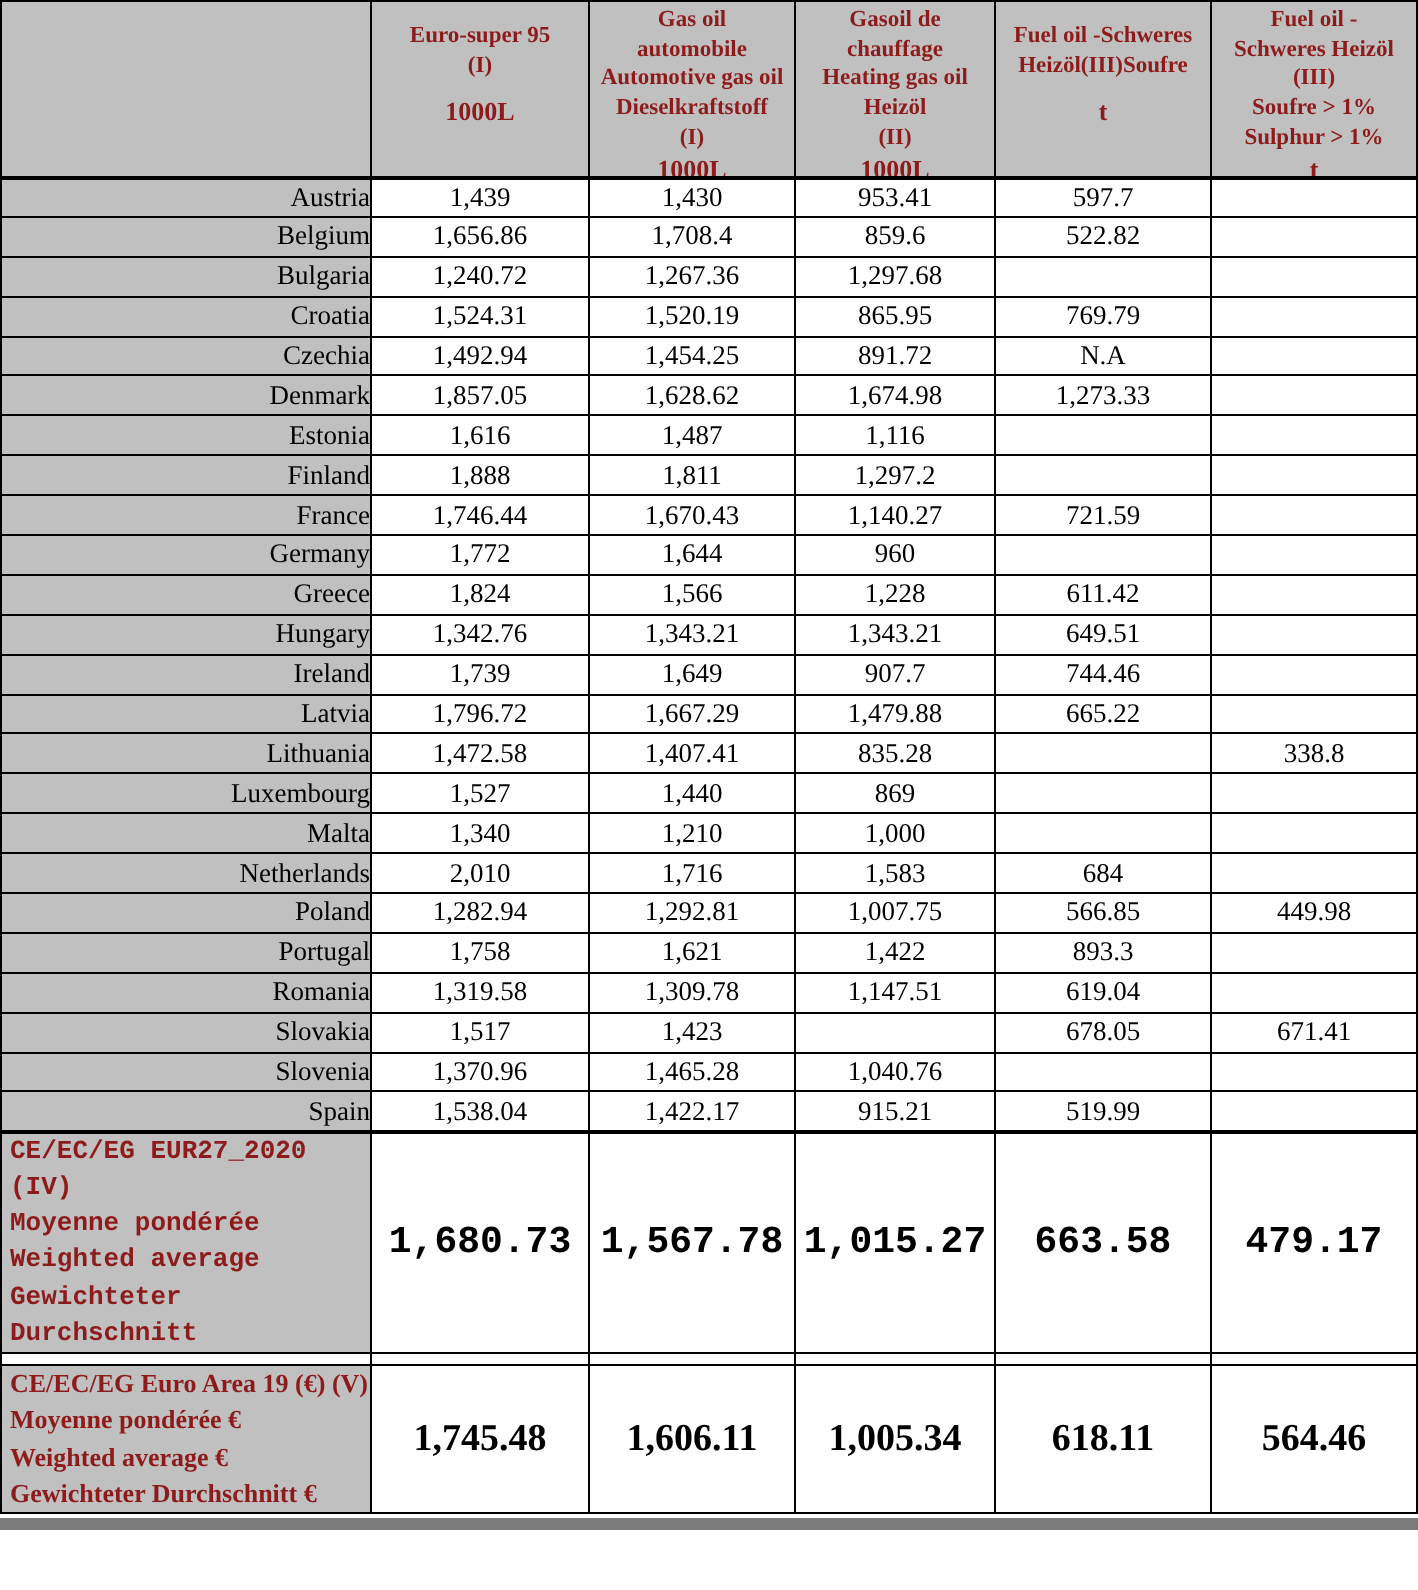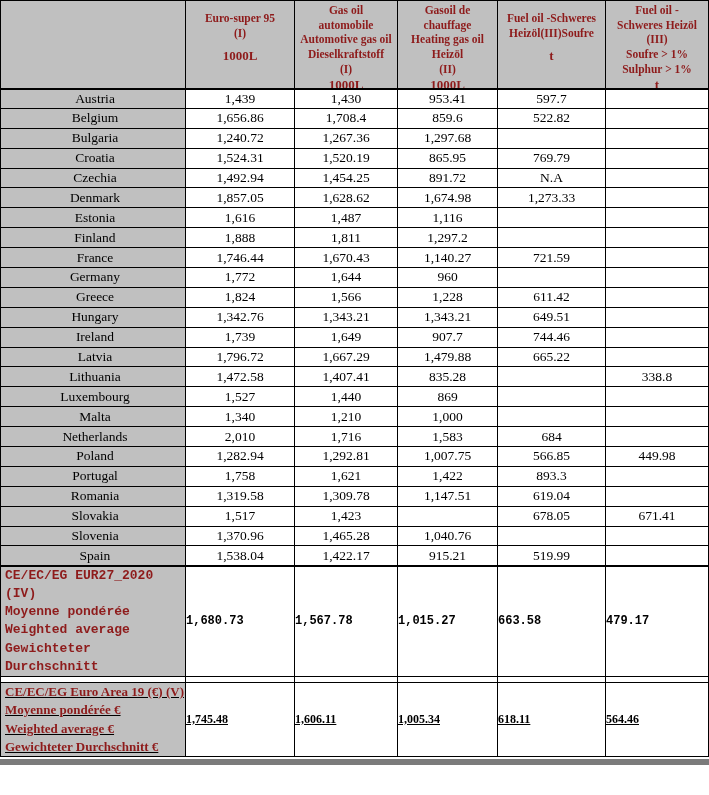--- a/index.html
+++ b/index.html
@@ -50,46 +50,47 @@
     line-height: 1.28;
     padding-top: 2px;
   }
   .hdr-unit {
     font-size: 13px;
     padding-bottom: 17px;
   }
   tr.country-row { height: 19.9px; }
   td.country-cell {
     background: #c0c0c0;
-    text-align: center;
+    text-align: right;
     padding-left: 4px;
     font-size: 13.5px;
   }
   td.value-cell {
     text-align: center;
     font-size: 13.5px;
     background: #ffffff;
   }
   tr.agg-row td { background: #ffffff; }
   tr.agg-row-first td { border-top: 2px solid #000000; }
   tr.agg-row-first { height: 79px; font-family: Liberation Mono, monospace; }
-  tr.agg-row-second { height: 74px; text-decoration: underline; }
+  tr.agg-row-second { height: 74px; }
   td.agg-label {
     background: #c0c0c0 !important;
     color: #8e1b1b;
     font-weight: bold;
     font-size: 13px;
     line-height: 1.4;
     text-align: left;
     padding-left: 4px;
     vertical-align: middle;
   }
   td.agg-value {
+    text-align: center;
     font-weight: bold;
-    font-size: 12px;
+    font-size: 19px;
     vertical-align: middle;
   }
   tr.spacer-row { height: 6px; }
   tr.spacer-row td { background: #ffffff; }
   .bottom-bar {
     width: 709px;
     height: 6px;
     background: #7b7b7b;
     margin-top: 2px;
   }

